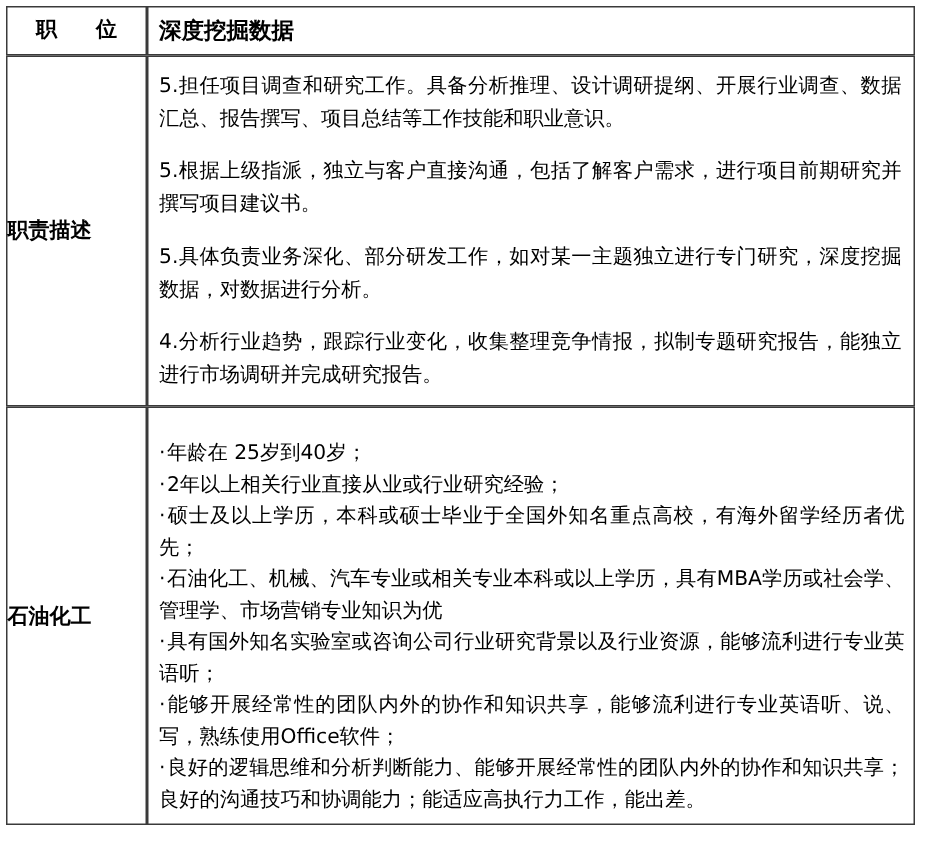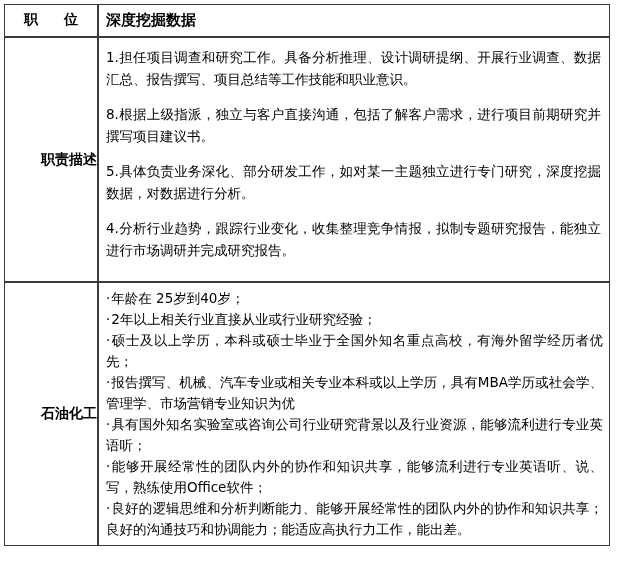--- a/index.html
+++ b/index.html
@@ -42,44 +42,44 @@
     text-indent: 6px;
   }
   .row-title .value-cell {
     font-weight: bold;
     font-size: 15px;
     padding: 5px 0 6px 7px;
   }
   
   .label-cell {
     width: 92px;
-    text-align: right;
+    text-align: left;
     font-weight: bold;
     font-size: 14px;
     vertical-align: middle;
   }
   .value-cell {
     font-size: 13.5px;
     line-height: 20px;
     vertical-align: middle;
   }
   .desc-body {
     padding: 8px 8px 8px 7px;
   }
   .desc-body p {
     margin: 0 0 13px 0;
     line-height: 22px;
     font-size: 13.5px;
     text-align: justify;
   }
   .desc-body p:last-child {
-    margin-bottom: 12px;
+    margin-bottom: 1px;
   }
   .req-body {
-    padding: 5px 6px 5px 7px;
+    padding: 20px 6px 5px 7px;
   }
   .req-body ul {
     list-style: none;
     margin: 0;
     padding: 0;
   }
   .req-body li {
     line-height: 21px;
     font-size: 13.5px;
     text-align: justify;
@@ -98,36 +98,36 @@
   <table class="job-table">
     <tbody>
       <tr class="row-title">
         <td class="label-cell">职　位</td>
         <td class="value-cell">深度挖掘数据</td>
       </tr>
       <tr>
         <td class="label-cell">职责描述</td>
         <td class="value-cell">
           <div class="desc-body">
-            <p>1.担任项目调查和研究工作。具备分析推理、设计调研提纲、开展行业调查、数据汇总、报告撰写、项目总结等工作技能和职业意识。</p>
-            <p>8.根据上级指派，独立与客户直接沟通，包括了解客户需求，进行项目前期研究并撰写项目建议书。</p>
+            <p>5.担任项目调查和研究工作。具备分析推理、设计调研提纲、开展行业调查、数据汇总、报告撰写、项目总结等工作技能和职业意识。</p>
+            <p>5.根据上级指派，独立与客户直接沟通，包括了解客户需求，进行项目前期研究并撰写项目建议书。</p>
             <p>5.具体负责业务深化、部分研发工作，如对某一主题独立进行专门研究，深度挖掘数据，对数据进行分析。</p>
             <p>4.分析行业趋势，跟踪行业变化，收集整理竞争情报，拟制专题研究报告，能独立进行市场调研并完成研究报告。</p>
           </div>
         </td>
       </tr>
       <tr>
         <td class="label-cell">石油化工</td>
         <td class="value-cell">
           <div class="req-body">
             <ul>
               <li>年龄在 25岁到40岁；</li>
               <li>2年以上相关行业直接从业或行业研究经验；</li>
               <li>硕士及以上学历，本科或硕士毕业于全国外知名重点高校，有海外留学经历者优先；</li>
-              <li>报告撰写、机械、汽车专业或相关专业本科或以上学历，具有MBA学历或社会学、管理学、市场营销专业知识为优</li>
+              <li>石油化工、机械、汽车专业或相关专业本科或以上学历，具有MBA学历或社会学、管理学、市场营销专业知识为优</li>
               <li>具有国外知名实验室或咨询公司行业研究背景以及行业资源，能够流利进行专业英语听；</li>
               <li>能够开展经常性的团队内外的协作和知识共享，能够流利进行专业英语听、说、写，熟练使用Office软件；</li>
               <li>良好的逻辑思维和分析判断能力、能够开展经常性的团队内外的协作和知识共享；良好的沟通技巧和协调能力；能适应高执行力工作，能出差。</li>
             </ul>
           </div>
         </td>
       </tr>
     </tbody>
   </table>
 </div>

